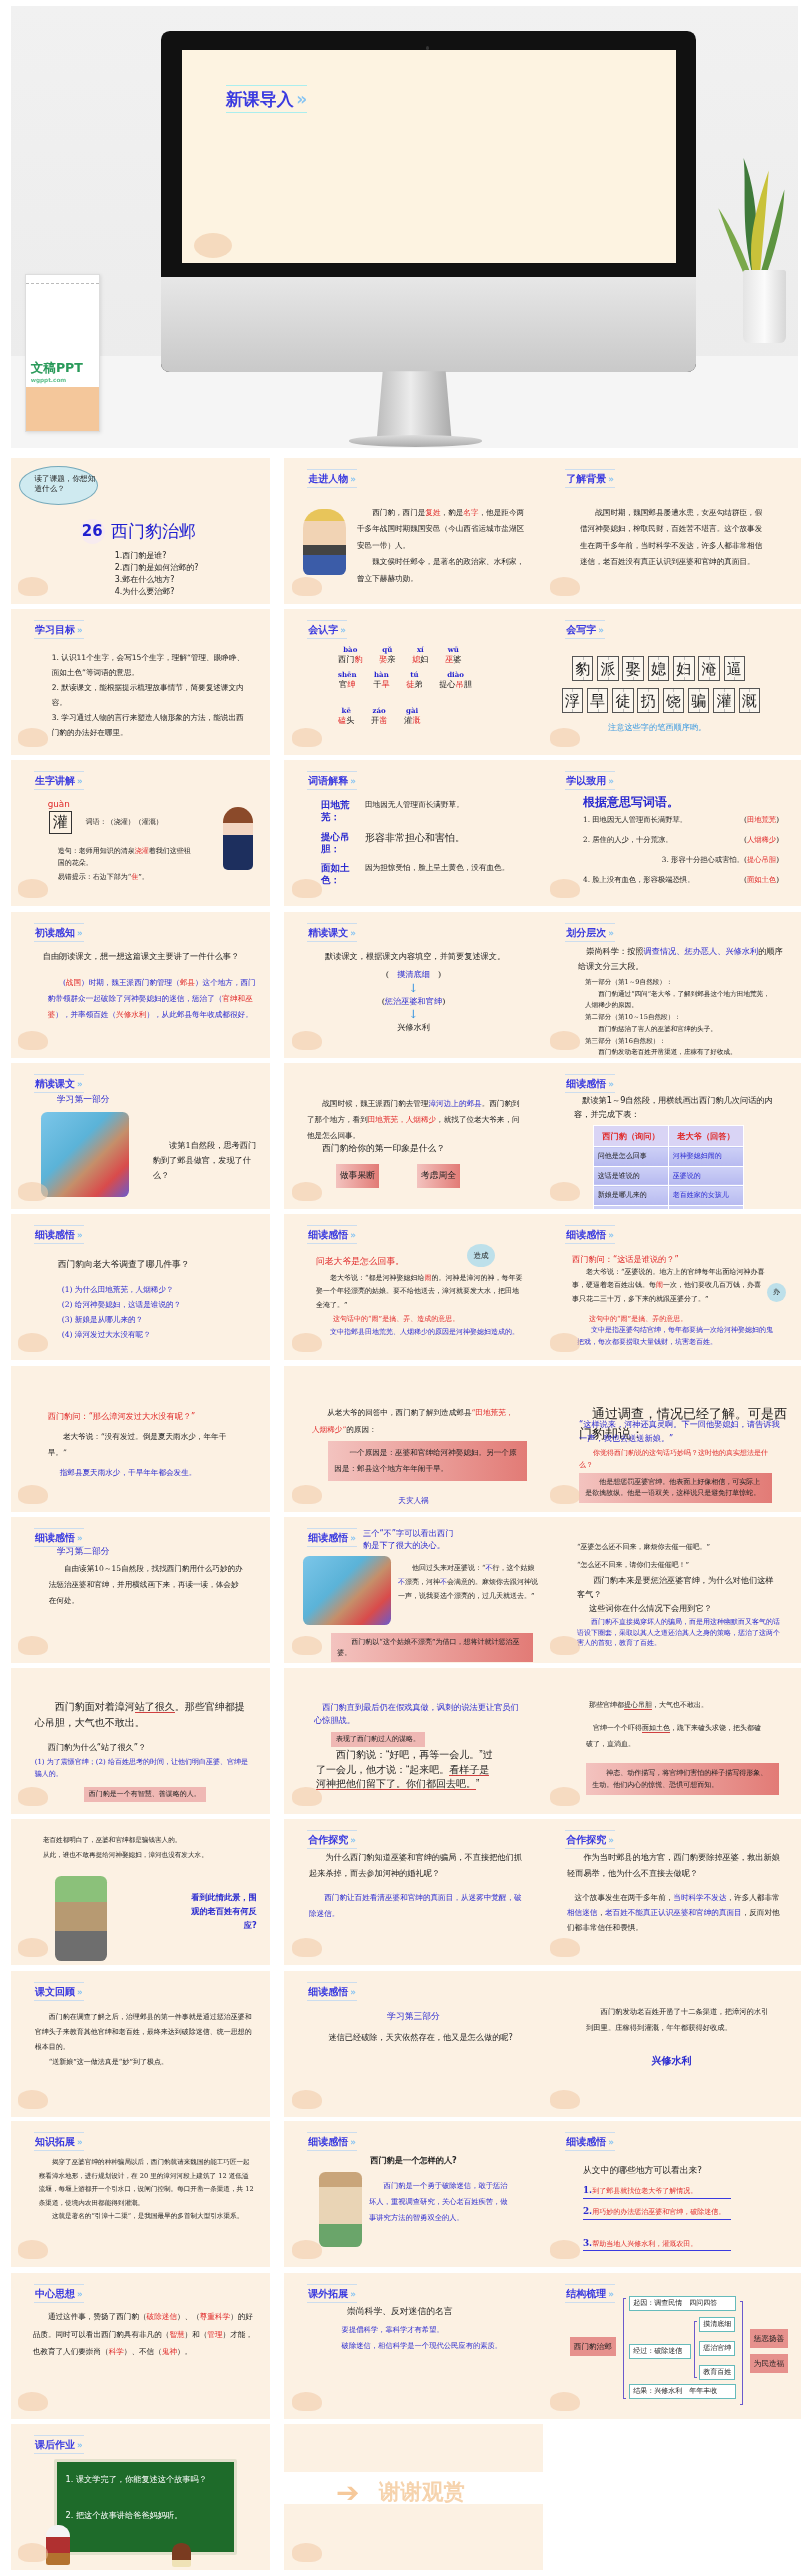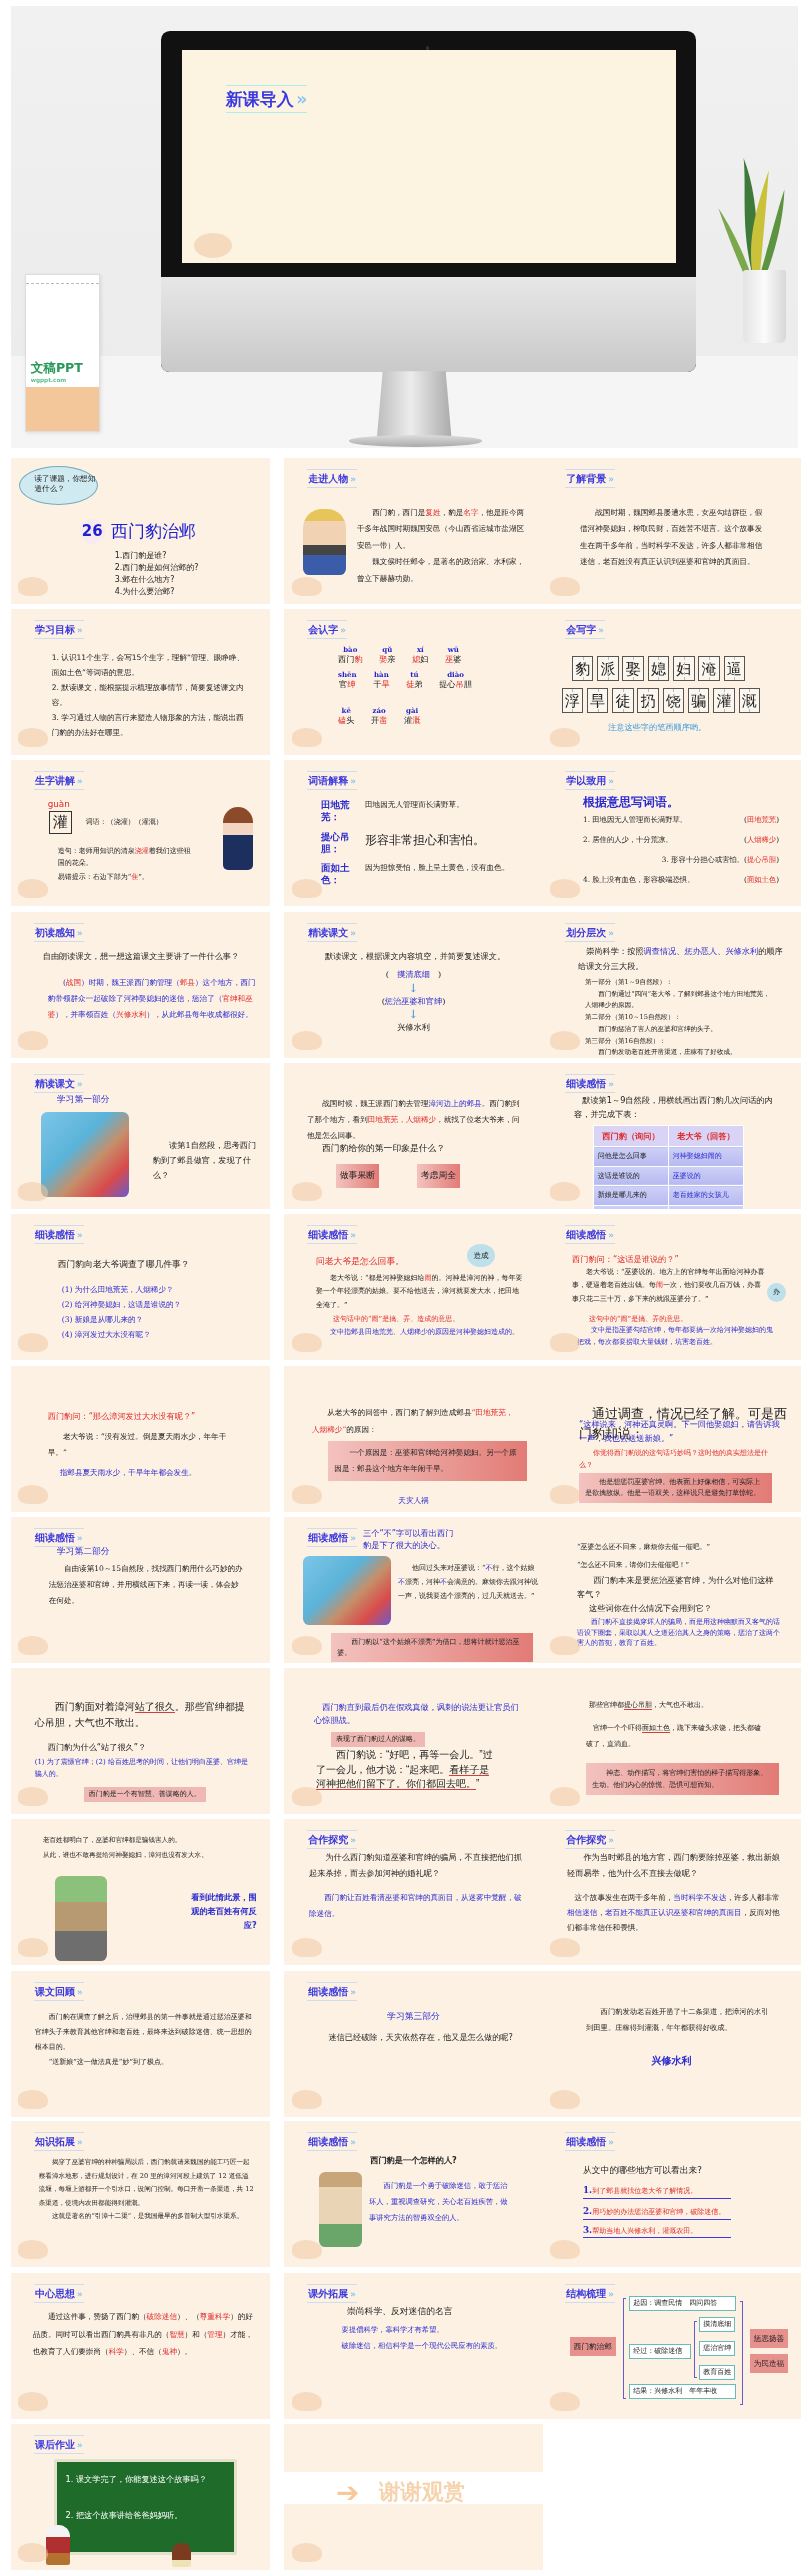--- a/index.html
+++ b/index.html
@@ -176,21 +176,21 @@
 
 <div class="slide c2" style="top:760px">
   <div class="stitle"><span>词语解释</span><span class="chev">»</span></div>
   <div class="abs" style="left:37px;top:39px;width:202px">
     <div style="display:flex;margin-bottom:7.6px">
         <span style="width:44px;font-size:9.5px;font-weight:bold;color:#2a2ad0;line-height:12px">田地荒芜：</span>
         <span style="flex:1;font-size:7.6px;font-family:'DejaVu Serif',serif">田地因无人管理而长满野草。</span>
       </div>
     <div style="display:flex;margin-bottom:7.6px">
         <span style="width:44px;font-size:9.5px;font-weight:bold;color:#2a2ad0;line-height:12px">提心吊胆：</span>
-        <span style="flex:1;font-size:12px;font-family:Liberation Sans, sans-serif">形容非常担心和害怕。</span>
+        <span style="flex:1;font-size:10px;font-family:Liberation Mono, monospace">形容非常担心和害怕。</span>
       </div>
     <div style="display:flex">
         <span style="width:44px;font-size:9.5px;font-weight:bold;color:#2a2ad0;line-height:12px">面如土色：</span>
         <span style="flex:1;font-size:7.6px;font-family:'DejaVu Serif',serif;line-height:12px">因为担惊受怕，脸上呈土黄色，没有血色。</span>
       </div>
   </div>
   <div class="blob"></div>
 </div>
 
 <div class="slide c3" style="top:760px">
@@ -459,21 +459,21 @@
   <div class="picture" style="left:35px;top:51px;width:43px;height:75px;background:linear-gradient(#c9a57a 0 20%,#e9d4b5 20% 70%,#6aa56a 70%)"></div>
   <div class="abs blue" style="left:85px;top:57px;width:142px;font-size:7.3px;line-height:16px;text-indent:2em;font-family:'DejaVu Serif',serif">西门豹是一个勇于破除迷信，敢于惩治坏人，重视调查研究，关心老百姓疾苦，做事讲究方法的智勇双全的人。</div>
   <div class="blob"></div>
 </div>
 
 <div class="slide c3" style="top:2121px">
   <div class="stitle"><span>细读感悟</span><span class="chev">»</span></div>
   <div class="abs" style="left:41px;top:43px;font-size:8.8px">从文中的哪些地方可以看出来?</div>
   <div class="abs" style="left:41px;top:63px;width:189px;font-family:'DejaVu Serif',serif">
     <div style="margin-bottom:6.3px;border-bottom:0.6px solid #3a3ae0;width:148px"><b class="blue" style="font-size:8.8px">1.</b><span class="red" style="font-size:7px">到了邺县就找位老大爷了解情况。</span></div>
-    <div style="margin-bottom:4px;border-bottom:0.6px solid #3a3ae0;width:148px"><b class="blue" style="font-size:8.8px">2.</b><span class="red" style="font-size:7px">用巧妙的办法惩治巫婆和官绅，破除迷信。</span></div>
+    <div style="margin-bottom:17px;border-bottom:0.6px solid #3a3ae0;width:148px"><b class="blue" style="font-size:8.8px">2.</b><span class="red" style="font-size:7px">用巧妙的办法惩治巫婆和官绅，破除迷信。</span></div>
     <div style="border-bottom:0.6px solid #3a3ae0;width:148px"><b class="blue" style="font-size:8.8px">3.</b><span class="red" style="font-size:7px">帮助当地人兴修水利，灌溉农田。</span></div>
   </div>
   <div class="blob"></div>
 </div>
 
 <div class="slide c1" style="top:2273px">
   <div class="stitle"><span>中心思想</span><span class="chev">»</span></div>
   <div class="abs" style="left:22px;top:35px;width:221px;font-size:7.6px;line-height:17.7px;text-indent:2em;font-family:'DejaVu Serif',serif"><span>通过这件事，赞扬了西门豹（</span><span class="red">破除迷信</span><span>）、（</span><span class="red">尊重科学</span><span>）的好品质。同时可以看出西门豹具有非凡的（</span><span class="red">智慧</span><span>）和（</span><span class="red">管理</span><span>）才能，也教育了人们要崇尚（</span><span class="red">科学</span><span>）、不信（</span><span class="red">鬼神</span><span>）。</span></div>
   <div class="blob"></div>
 </div>

